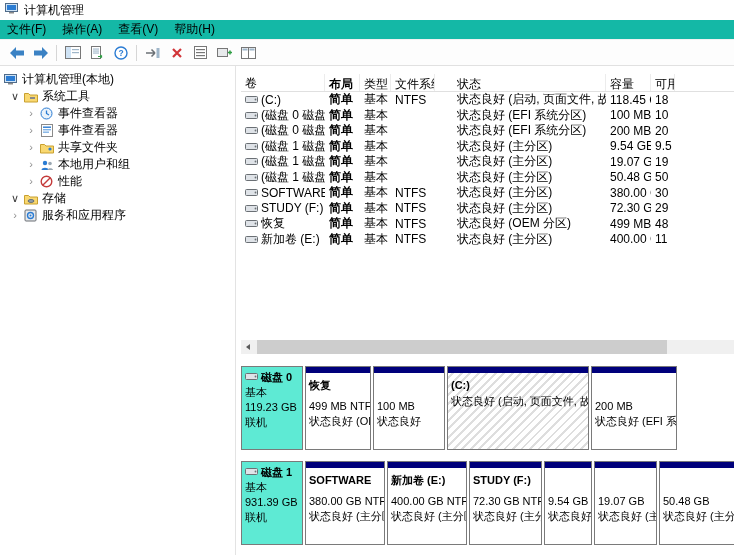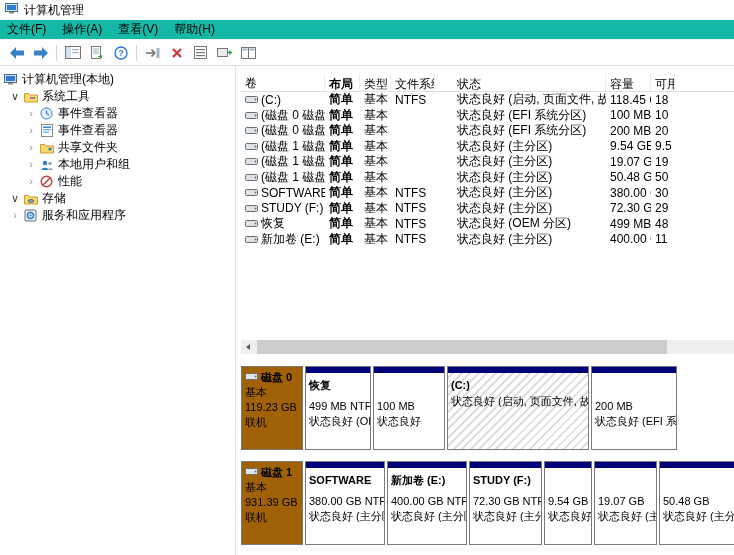--- a/index.html
+++ b/index.html
@@ -47,21 +47,21 @@
   .c4{width:153px;margin-left:18px;}.c5{width:45px;}.c6{width:24px;}
   .hscroll{position:absolute;left:0;bottom:0;width:100%;height:14px;background:#f0f0f0;display:flex;align-items:center;}
   .sarrow{width:14px;height:14px;display:flex;align-items:center;justify-content:center;flex:none;}
   .tri-l{width:0;height:0;border-top:3.5px solid transparent;border-bottom:3.5px solid transparent;border-right:4.5px solid #5a5a5a;}
   .tri-r{width:0;height:0;border-top:3.5px solid transparent;border-bottom:3.5px solid transparent;border-left:4.5px solid #5a5a5a;}
   .sthumb{height:14px;width:410px;background:#cdcdcd;margin-left:2px;flex:none;}
   .sspace{flex:1;}
   
   .disksec{position:absolute;left:5px;top:300px;width:512px;}
   .dgroup{display:flex;gap:2px;height:84px;margin-bottom:11px;}
-  .dinfo{width:62px;flex:none;border:1px solid #7a7a7a;background:#a16207;padding:3px 2px 0 3px;font-size:11px;line-height:15px;overflow:hidden;}
+  .dinfo{width:62px;flex:none;border:1px solid #7a7a7a;background:#5eead4;padding:3px 2px 0 3px;font-size:11px;line-height:15px;overflow:hidden;}
   .d-name{font-weight:bold;display:flex;align-items:center;gap:3px;white-space:nowrap;}
   .dline{white-space:nowrap;overflow:hidden;}
   .part{flex:none;border:1px solid #7a7a7a;background:#fff;overflow:hidden;font-size:11px;}
   .part.selected{background:repeating-linear-gradient(-45deg,#ffffff 0 4px,#dedede 4px 6px);}
   .strip{height:6px;background:var(--pp);}
   .p-name{font-weight:bold;margin-top:5px;padding:0 3px;height:15px;line-height:15px;white-space:nowrap;overflow:hidden;}
   .p-size{margin-top:6px;padding:0 3px;height:14px;line-height:14px;white-space:nowrap;overflow:hidden;}
   .p-status{margin-top:1px;padding:0 3px;height:14px;line-height:14px;white-space:nowrap;overflow:hidden;}
 </style>
 </head>

